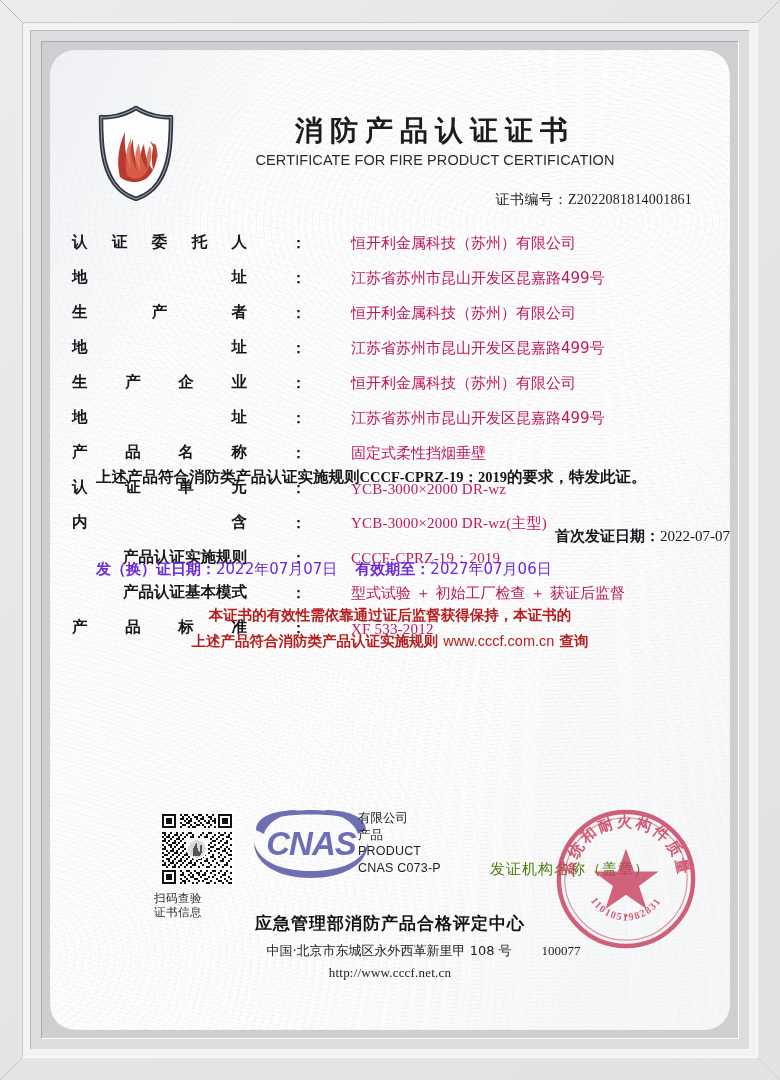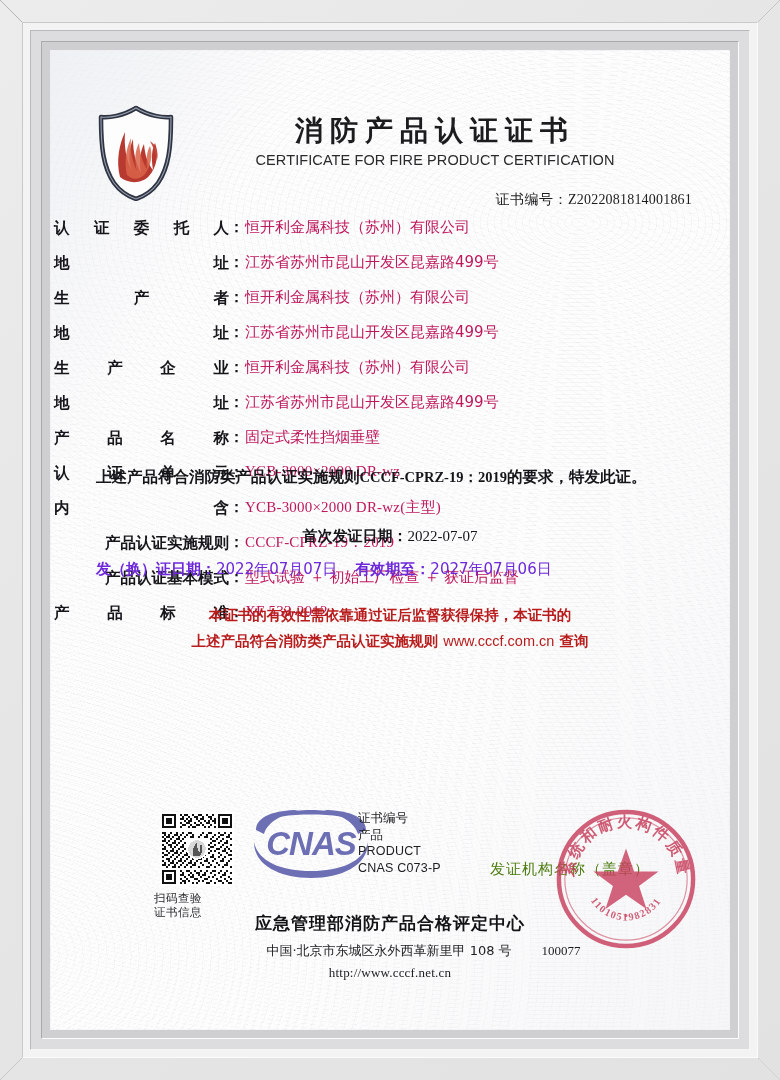--- a/index.html
+++ b/index.html
@@ -63,20 +63,21 @@
   }
 
   
   .paper {
     position: absolute;
     left: 50px; top: 50px;
     width: 680px; height: 980px;
     background: #fdfdfd;
     overflow: hidden;
     box-shadow: inset 0 0 1px rgba(150,150,155,0.5);
+    border-radius: 25px;
   }
   
   .paper::before {
     content: "";
     position: absolute;
     left: -40%; top: -30%;
     width: 190%; height: 170%;
     background:
       repeating-radial-gradient(ellipse 420px 240px at 62% 28%,
         rgba(120,125,140,0.055) 0px,
@@ -159,23 +160,24 @@
   }
 
   
   .fields {
     position: absolute;
     left: 0; top: 168px;
     width: 680px;
   }
   .row {
     display: flex;
-    align-items: flex-start;
+    align-items: flex-end;
     height: 35px;
-    padding-left: 4px;
+    padding-left: 22px;
+    gap: 44px;
   }
   .row .label {
     width: 175px;
     text-align: justify;
     text-align-last: justify;
     font-size: 15.5px;
     font-weight: bold;
     color: #15151a;
     font-family: "DejaVu Sans", "Liberation Sans", sans-serif;
     white-space: nowrap;
@@ -221,21 +223,21 @@
     font-family: "Liberation Serif", serif;
     font-weight: bold;
     font-size: 14.5px;
   }
 
   
   .first-issue {
     position: absolute;
     left: 0; top: 477px;
     width: 680px;
-    text-align: center;
+    text-align: right;
     font-size: 15px;
     font-weight: bold;
     color: #15151a;
     font-family: "DejaVu Sans", "Liberation Sans", sans-serif;
     white-space: nowrap;
   }
   .first-issue .d {
     font-family: "Liberation Serif", serif;
     font-weight: normal;
     font-size: 15px;
@@ -768,21 +770,21 @@
 
       <svg class="cnas-logo" viewBox="0 0 130 72">
         <path d="M18 14 C30 -2 100 -2 112 14 C100 4 30 4 18 14 Z" fill="#6d6fb5"></path>
         <path d="M10 22 C10 8 30 2 52 2 C40 6 22 12 18 26 Z" fill="#6d6fb5"></path>
         <path d="M120 22 C120 8 100 2 78 2 C90 6 108 12 112 26 Z" fill="#6d6fb5"></path>
         <path d="M8 34 C8 58 35 70 65 70 C95 70 122 58 122 34 C118 54 94 63 65 63 C36 63 12 54 8 34 Z" fill="#6d6fb5"></path>
         <text x="65" y="47" text-anchor="middle" font-family="Liberation Sans, sans-serif" font-size="33" font-weight="bold" font-style="italic" fill="#6d6fb5" letter-spacing="-1">CNAS</text>
       </svg>
 
       <div class="cnas-text">
-        <div>证书编号</div>
+        <div>有限公司</div>
         <div>产品</div>
         <div class="lat">PRODUCT</div>
         <div class="lat">CNAS C073-P</div>
       </div>
 
       <div class="issuer-line">发证机构名称（盖章）</div>
 
       <svg class="seal" viewBox="0 0 150 150">
         <defs>
           <path id="sealArcTop" d="M 22,75 A 53,53 0 1 1 128,75"></path>

